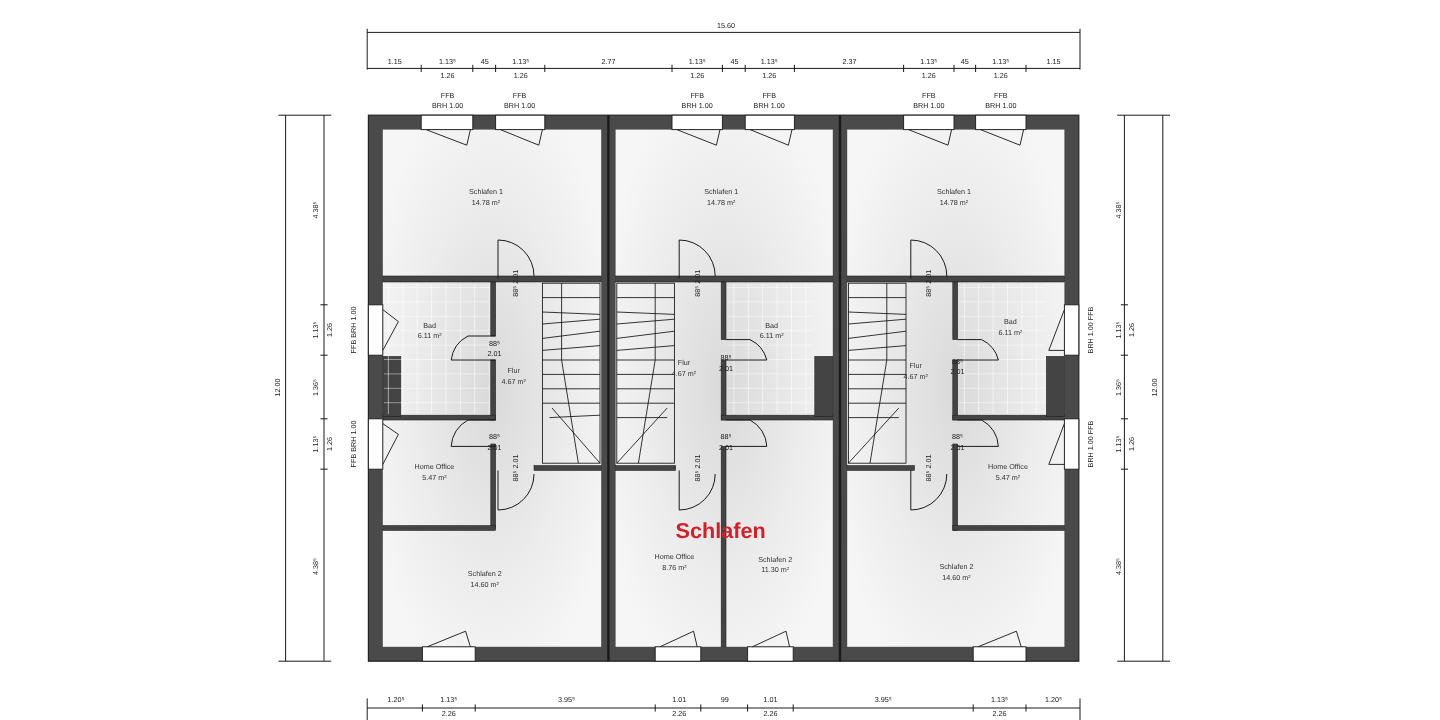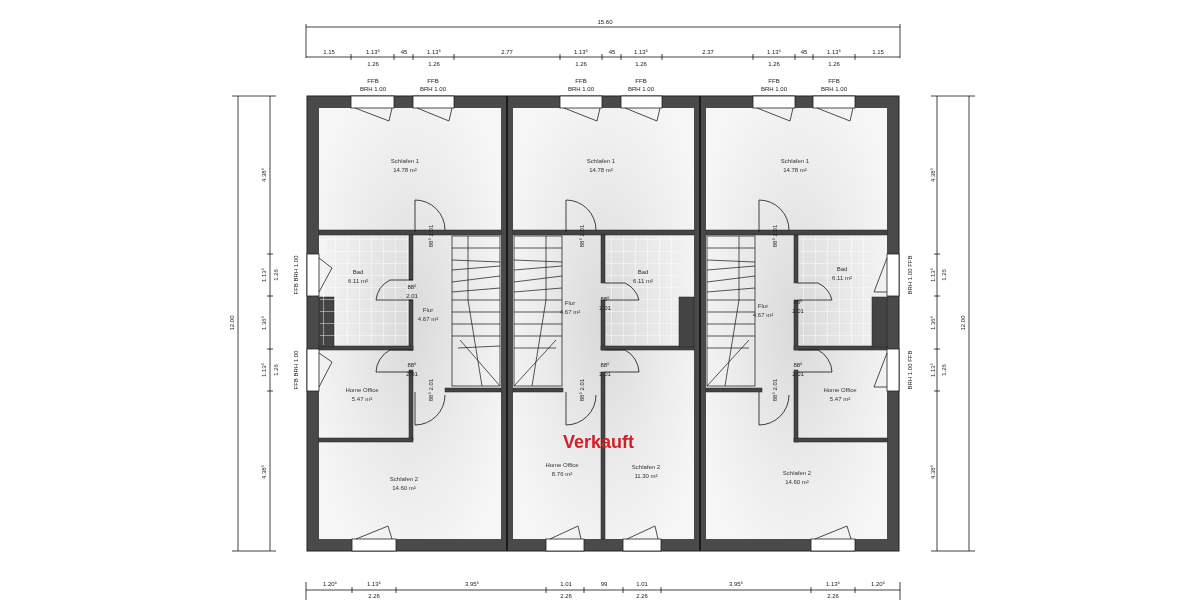--- a/index.html
+++ b/index.html
@@ -287,13 +287,13 @@
 <div class="door-lbl" style="left:798px;top:307px;"><span>88⁵</span><br><span>2.01</span></div>
 <div class="door-lbl" style="left:798px;top:370px;"><span>88⁵</span><br><span>2.01</span></div>
 
 <div class="vlabel" style="left:431px;top:236px;"><span>88⁵</span> <span>2.01</span></div>
 <div class="vlabel" style="left:431px;top:390px;"><span>88⁵</span> <span>2.01</span></div>
 <div class="vlabel" style="left:582px;top:236px;"><span>88⁵</span> <span>2.01</span></div>
 <div class="vlabel" style="left:582px;top:390px;"><span>88⁵</span> <span>2.01</span></div>
 <div class="vlabel" style="left:775px;top:236px;"><span>88⁵</span> <span>2.01</span></div>
 <div class="vlabel" style="left:775px;top:390px;"><span>88⁵</span> <span>2.01</span></div>
 
-<div class="verkauft">Verkauft</div>
+<div class="verkauft">Schlafen</div>
 
 </body></html>

